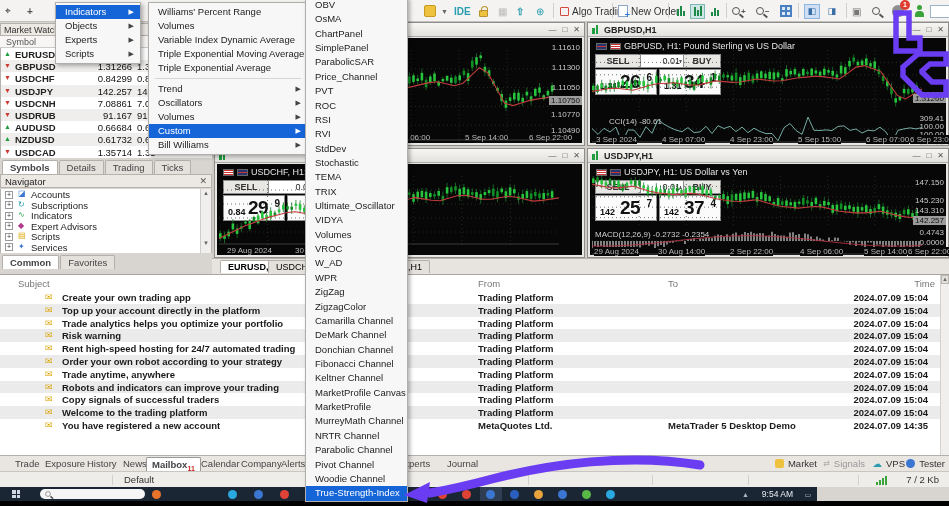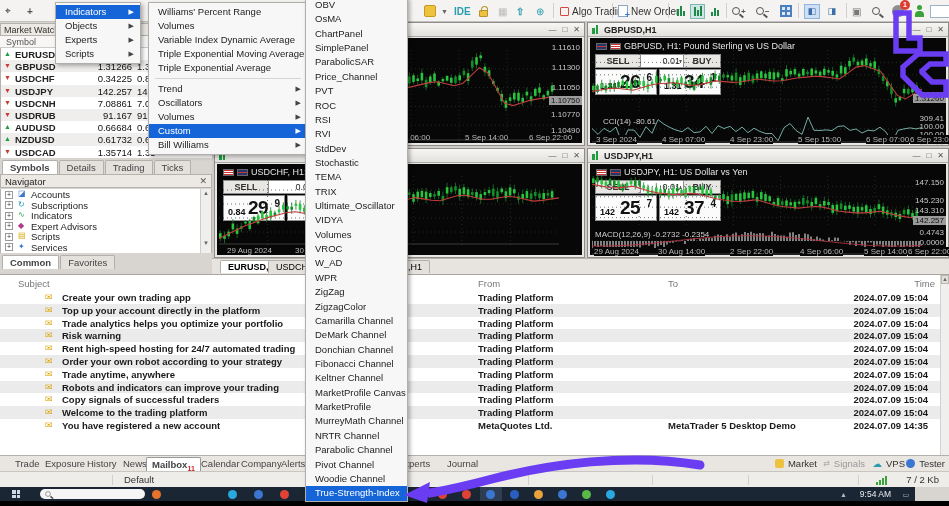--- a/index.html
+++ b/index.html
@@ -97,21 +97,21 @@
 .tbxtab.active{background:#fff;border:1px solid #999;border-bottom:none;font-weight:bold;border-radius:2px 2px 0 0}
 .tbxtab sub{color:#cc2222;font-size:7px;font-weight:bold}
 .tbx-right{position:absolute;top:2px;display:flex;align-items:center;gap:4px;font-size:9.5px;color:#333;white-space:nowrap}
 .tbx-right.gray{color:#999}
 
 .status{position:absolute;left:0;top:471px;width:949px;height:16px;background:#efedea;border-top:1px solid #c9c6c2;font-size:9.5px;color:#333}
 .ssep{position:absolute;top:3px;width:1px;height:10px;background:#d3d1cd}
 .sigbars{position:absolute;display:flex;align-items:flex-end;gap:1px}
 .sigbars i{display:block;width:2px;background:#3aa33a}
 
-.taskbar{position:absolute;left:0;top:487px;width:915px;height:14px;background:#1b2634}
+.taskbar{position:absolute;left:0;top:487px;width:817px;height:14px;background:#1b2634}
 .startico{position:absolute;left:12px;top:3px;width:8px;height:8px;display:grid;grid-template-columns:1fr 1fr;grid-template-rows:1fr 1fr;gap:1px}
 .startico b{background:#cfd8e2}
 .tsearch{position:absolute;left:40px;top:2px;width:105px;height:10px;background:#f5f5f5;border-radius:5px}
 .tsearch .mag{position:absolute;left:4px;top:1px;transform:scale(0.7);border-color:#777}
 .appico{position:absolute;top:2.5px;width:9px;height:9px;border-radius:50%}
 .appbox{position:absolute;top:0;width:22px;height:14px;background:#2e3d52}
 .clock{position:absolute;right:24px;top:2px;font-size:8.5px;color:#e8edf2}
 .trayico{position:absolute;top:4px;font-size:7px;color:#aab6c2}
 .blackstrip{position:absolute;left:0;top:501px;width:949px;height:5px;background:#000}
 
@@ -232,21 +232,21 @@
       </div>
       <div class="mwr alt">
         <span class="ic" style="color: rgb(204, 59, 47);">▼</span>
         <span class="sym">GBPUSD</span>
         <span class="bid">1.31266</span>
         <span class="ask">1.31</span>
       </div>
       <div class="mwr">
         <span class="ic" style="color: rgb(204, 59, 47);">▼</span>
         <span class="sym">USDCHF</span>
-        <span class="bid">0.34225</span>
+        <span class="bid">0.84299</span>
         <span class="ask">0.84</span>
       </div>
       <div class="mwr alt">
         <span class="ic" style="color: rgb(204, 59, 47);">▼</span>
         <span class="sym">USDJPY</span>
         <span class="bid">142.257</span>
         <span class="ask">142</span>
       </div>
       <div class="mwr">
         <span class="ic" style="color: rgb(204, 59, 47);">▼</span>
@@ -771,21 +771,21 @@
               <span class="big">26</span>
               <span class="sup">6</span>
           </span>
           <span class="pbox" style="margin-left:2px">
             <span class="pre">1.31</span>
               <span class="big">34</span>
               <span class="sup">1</span>
           </span>
         </div>
       </div>
-      <div class="indlbl" style="left:13px;top:79px">CCI(14) -80.61</div>
+      <div class="indlbl" style="left:19px;top:79px">CCI(14) -80.61</div>
     <svg width="330" height="62" style="position:absolute;left:2px;top:12px">
           <line x1="47.142857142857146" y1="0" x2="47.142857142857146" y2="62" stroke="#2c3a2c" stroke-dasharray="1,3" stroke-width="0.7"></line>
           <line x1="94.28571428571429" y1="0" x2="94.28571428571429" y2="62" stroke="#2c3a2c" stroke-dasharray="1,3" stroke-width="0.7"></line>
           <line x1="141.42857142857142" y1="0" x2="141.42857142857142" y2="62" stroke="#2c3a2c" stroke-dasharray="1,3" stroke-width="0.7"></line>
           <line x1="188.57142857142858" y1="0" x2="188.57142857142858" y2="62" stroke="#2c3a2c" stroke-dasharray="1,3" stroke-width="0.7"></line>
           <line x1="235.71428571428572" y1="0" x2="235.71428571428572" y2="62" stroke="#2c3a2c" stroke-dasharray="1,3" stroke-width="0.7"></line>
           <line x1="282.85714285714283" y1="0" x2="282.85714285714283" y2="62" stroke="#2c3a2c" stroke-dasharray="1,3" stroke-width="0.7"></line>
           <line x1="0" y1="12.4" x2="330" y2="12.4" stroke="#2c3a2c" stroke-dasharray="1,3" stroke-width="0.7"></line>
           <line x1="0" y1="24.8" x2="330" y2="24.8" stroke="#2c3a2c" stroke-dasharray="1,3" stroke-width="0.7"></line>
           <line x1="0" y1="37.2" x2="330" y2="37.2" stroke="#2c3a2c" stroke-dasharray="1,3" stroke-width="0.7"></line>

